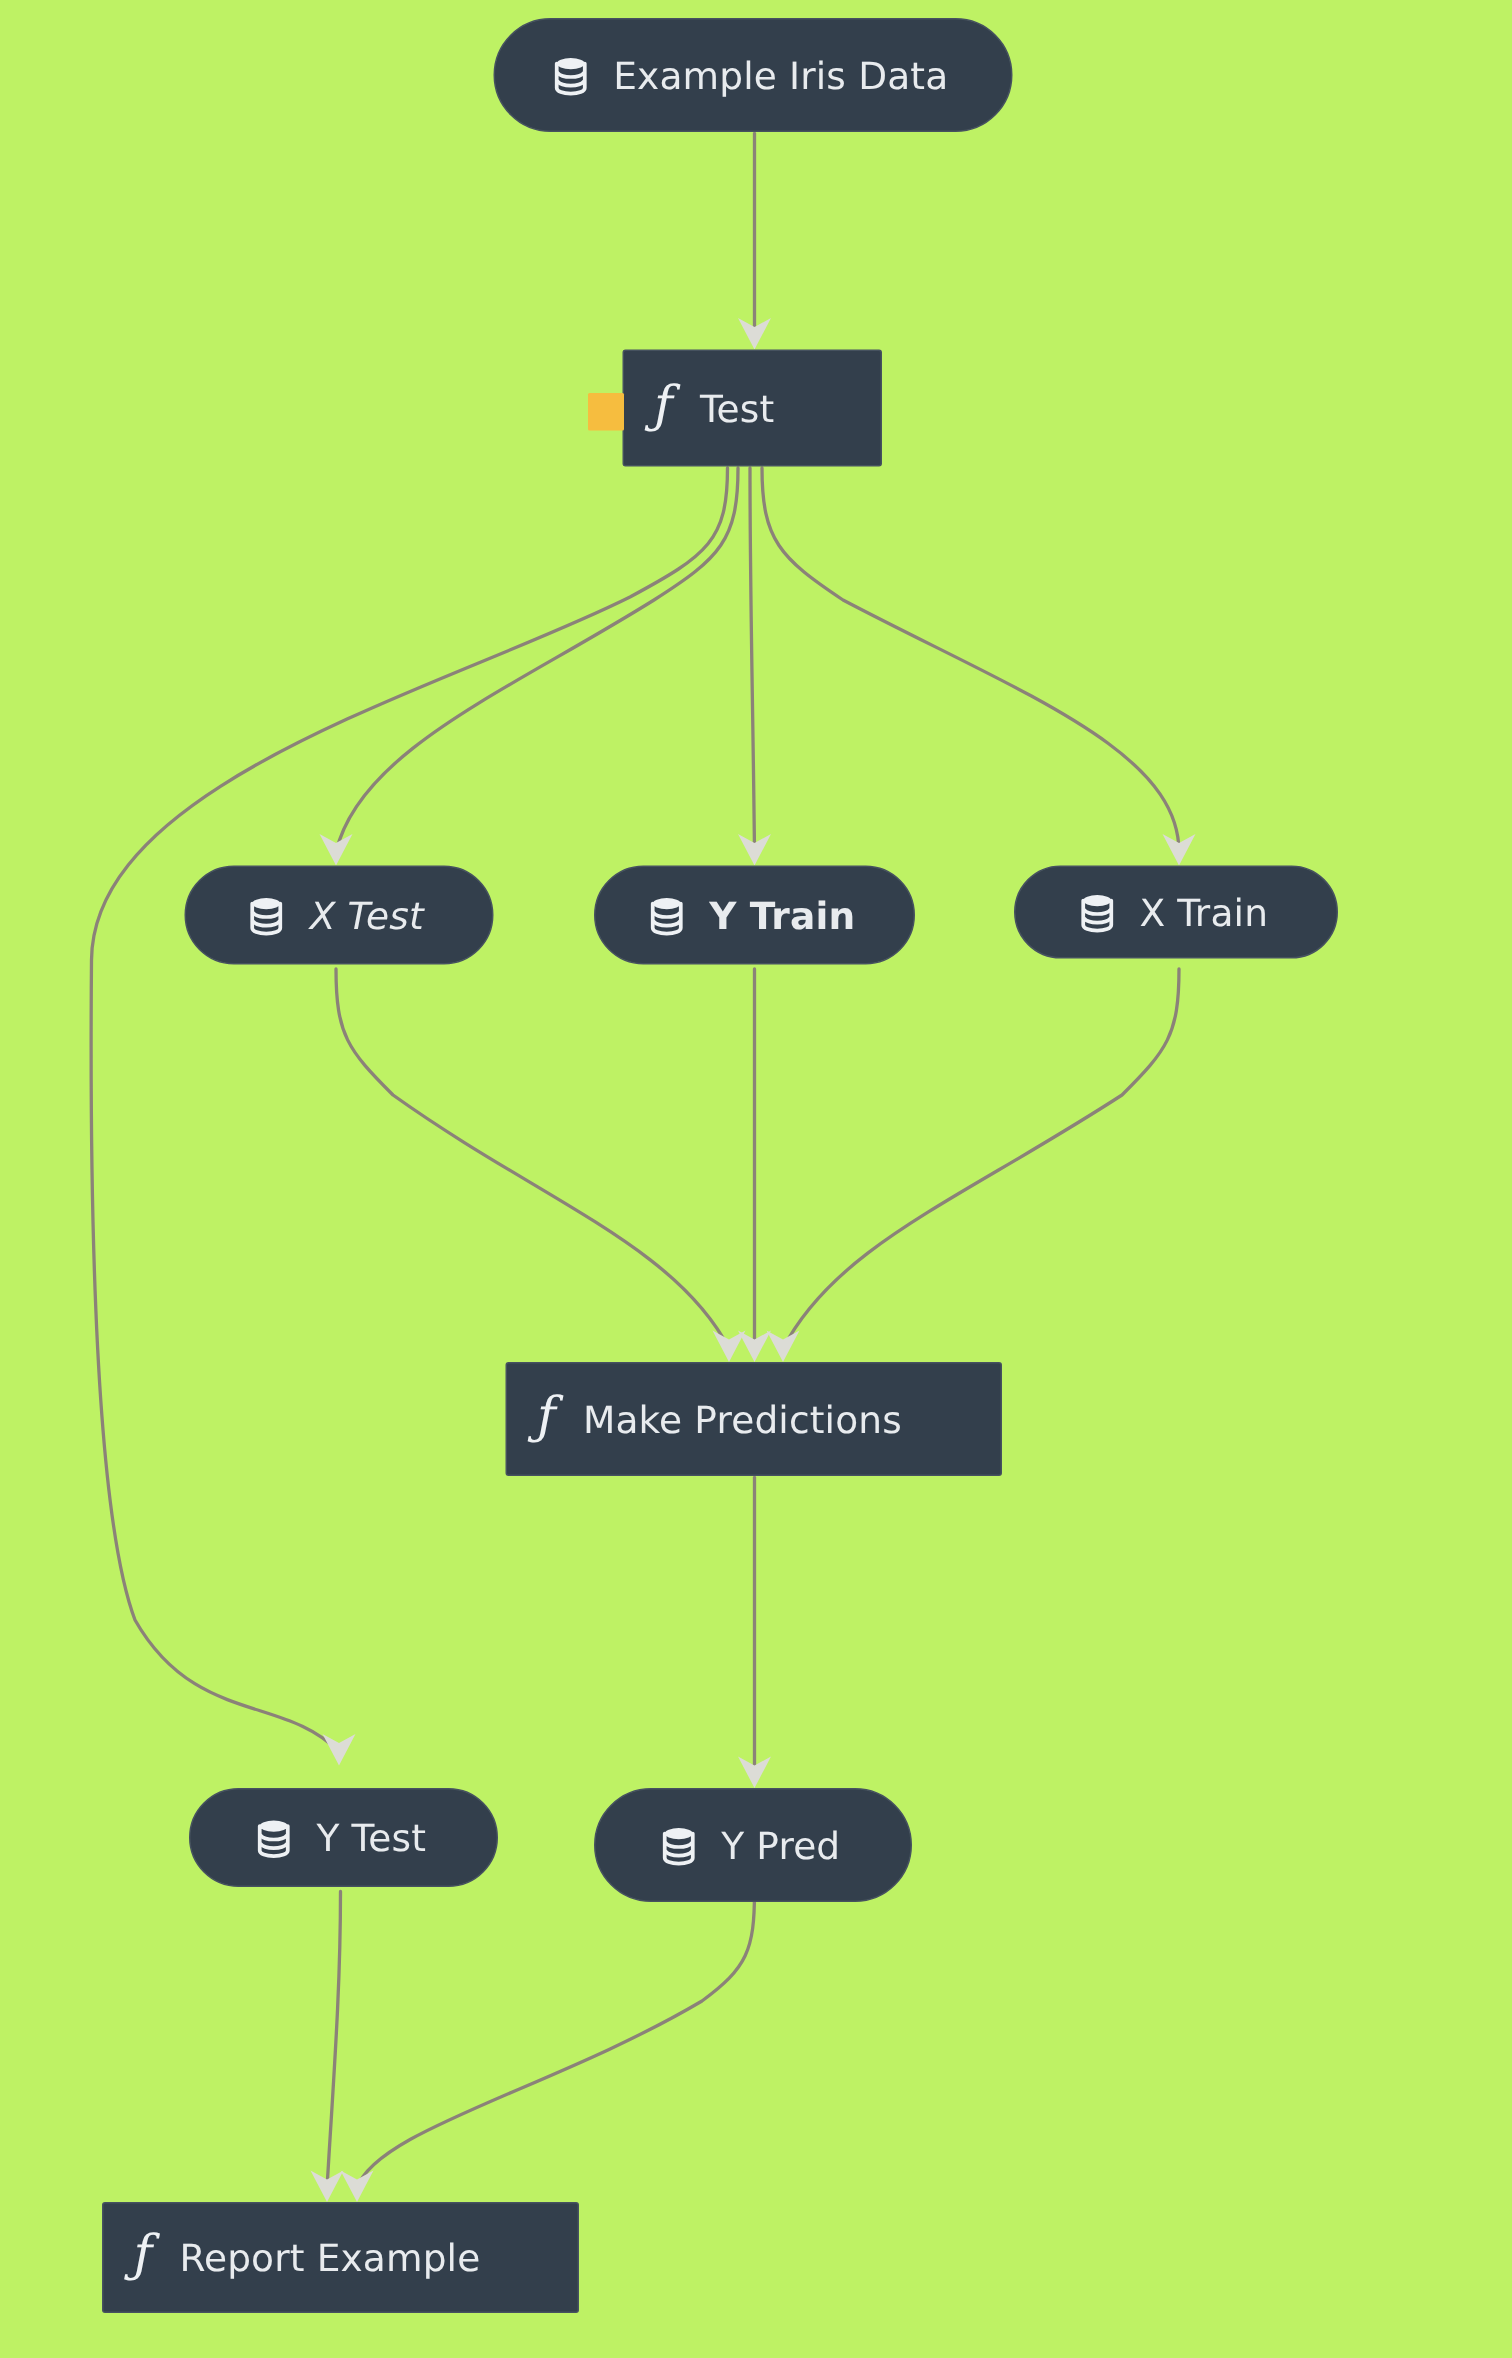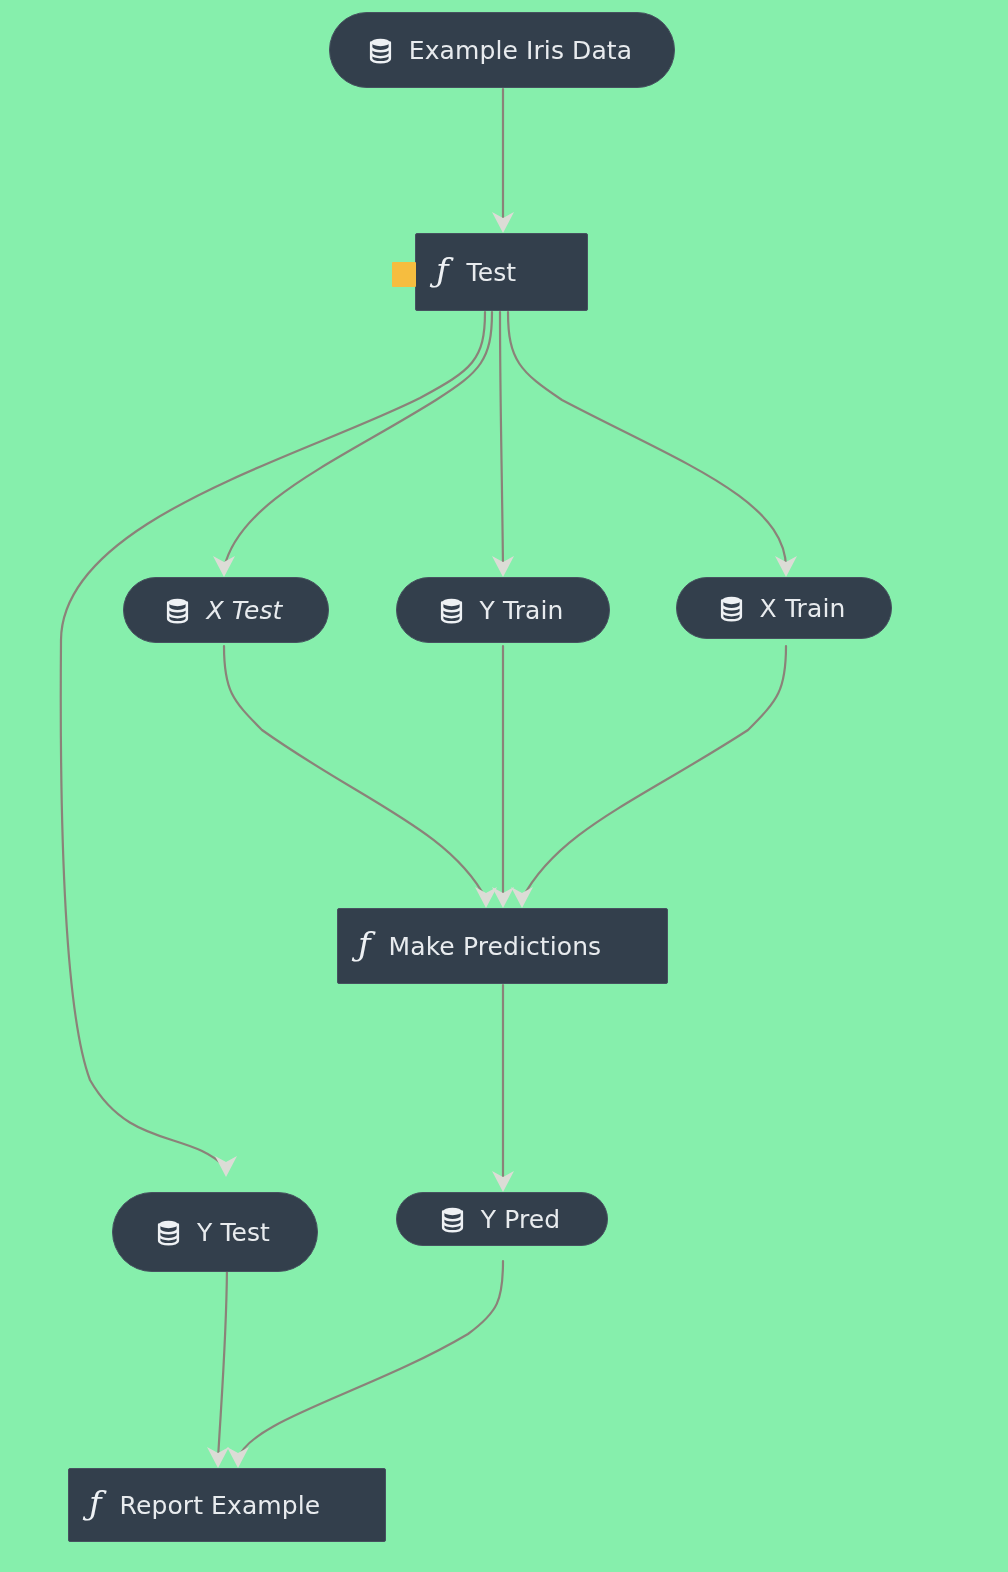--- a/index.html
+++ b/index.html
@@ -4,21 +4,21 @@
 <style>
   html, body {
     margin: 0;
     padding: 0;
     background: #061520;
   }
   #canvas {
     position: relative;
     width: 1008px;
     height: 1572px;
-    background: #86efac;
+    background: #bef264;
     overflow: hidden;
     font-family: "DejaVu Sans", "Liberation Sans", sans-serif;
   }
   #edge-layer {
     position: absolute;
     left: 0;
     top: 0;
     width: 1008px;
     height: 1572px;
     pointer-events: none;
@@ -132,21 +132,21 @@
         <span class="node-icon db-icon">
           <svg viewBox="0 0 24 26" width="25" height="27">
             <path d="M3 5.2 v15.6 c0 2.1 4 3.6 9 3.6 s9 -1.5 9 -3.6 V5.2" fill="none" stroke="#eef1f4" stroke-width="2.4" stroke-linecap="round"></path>
             <ellipse cx="12" cy="5.2" rx="9" ry="3.6" fill="#eef1f4"></ellipse>
             <path d="M3.4 11.0 c1.6 1.8 5.0 2.8 8.6 2.8 s7.0 -1.0 8.6 -2.8" fill="none" stroke="#eef1f4" stroke-width="2.4" stroke-linecap="round"></path>
             <path d="M3.4 16.6 c1.6 1.8 5.0 2.8 8.6 2.8 s7.0 -1.0 8.6 -2.8" fill="none" stroke="#eef1f4" stroke-width="2.4" stroke-linecap="round"></path>
           </svg>
         </span>
         <span class="node-label">X Test</span>
       </div>
-      <div class="node data-node" style="left: 396px; top: 577px; width: 214px; height: 66px;">
+      <div class="node data-node" style="left: 396px; top: 577px; width: 214px; height: 66px; font-weight: bold;">
         <span class="node-icon db-icon">
           <svg viewBox="0 0 24 26" width="25" height="27">
             <path d="M3 5.2 v15.6 c0 2.1 4 3.6 9 3.6 s9 -1.5 9 -3.6 V5.2" fill="none" stroke="#eef1f4" stroke-width="2.4" stroke-linecap="round"></path>
             <ellipse cx="12" cy="5.2" rx="9" ry="3.6" fill="#eef1f4"></ellipse>
             <path d="M3.4 11.0 c1.6 1.8 5.0 2.8 8.6 2.8 s7.0 -1.0 8.6 -2.8" fill="none" stroke="#eef1f4" stroke-width="2.4" stroke-linecap="round"></path>
             <path d="M3.4 16.6 c1.6 1.8 5.0 2.8 8.6 2.8 s7.0 -1.0 8.6 -2.8" fill="none" stroke="#eef1f4" stroke-width="2.4" stroke-linecap="round"></path>
           </svg>
         </span>
         <span class="node-label">Y Train</span>
       </div>
@@ -158,32 +158,32 @@
             <path d="M3.4 11.0 c1.6 1.8 5.0 2.8 8.6 2.8 s7.0 -1.0 8.6 -2.8" fill="none" stroke="#eef1f4" stroke-width="2.4" stroke-linecap="round"></path>
             <path d="M3.4 16.6 c1.6 1.8 5.0 2.8 8.6 2.8 s7.0 -1.0 8.6 -2.8" fill="none" stroke="#eef1f4" stroke-width="2.4" stroke-linecap="round"></path>
           </svg>
         </span>
         <span class="node-label">X Train</span>
       </div>
       <div class="node fn-node" style="left: 337px; top: 908px; width: 331px; height: 76px;">
         <span class="node-icon fn-icon">ƒ</span>
         <span class="node-label">Make Predictions</span>
       </div>
-      <div class="node data-node" style="left: 112px; top: 1192px; width: 206px; height: 80px; text-align: right;">
+      <div class="node data-node" style="left: 126px; top: 1192px; width: 206px; height: 66px; text-align: right;">
         <span class="node-icon db-icon">
           <svg viewBox="0 0 24 26" width="25" height="27">
             <path d="M3 5.2 v15.6 c0 2.1 4 3.6 9 3.6 s9 -1.5 9 -3.6 V5.2" fill="none" stroke="#eef1f4" stroke-width="2.4" stroke-linecap="round"></path>
             <ellipse cx="12" cy="5.2" rx="9" ry="3.6" fill="#eef1f4"></ellipse>
             <path d="M3.4 11.0 c1.6 1.8 5.0 2.8 8.6 2.8 s7.0 -1.0 8.6 -2.8" fill="none" stroke="#eef1f4" stroke-width="2.4" stroke-linecap="round"></path>
             <path d="M3.4 16.6 c1.6 1.8 5.0 2.8 8.6 2.8 s7.0 -1.0 8.6 -2.8" fill="none" stroke="#eef1f4" stroke-width="2.4" stroke-linecap="round"></path>
           </svg>
         </span>
         <span class="node-label">Y Test</span>
       </div>
-      <div class="node data-node" style="left: 396px; top: 1192px; width: 212px; height: 54px;">
+      <div class="node data-node" style="left: 396px; top: 1192px; width: 212px; height: 76px;">
         <span class="node-icon db-icon">
           <svg viewBox="0 0 24 26" width="25" height="27">
             <path d="M3 5.2 v15.6 c0 2.1 4 3.6 9 3.6 s9 -1.5 9 -3.6 V5.2" fill="none" stroke="#eef1f4" stroke-width="2.4" stroke-linecap="round"></path>
             <ellipse cx="12" cy="5.2" rx="9" ry="3.6" fill="#eef1f4"></ellipse>
             <path d="M3.4 11.0 c1.6 1.8 5.0 2.8 8.6 2.8 s7.0 -1.0 8.6 -2.8" fill="none" stroke="#eef1f4" stroke-width="2.4" stroke-linecap="round"></path>
             <path d="M3.4 16.6 c1.6 1.8 5.0 2.8 8.6 2.8 s7.0 -1.0 8.6 -2.8" fill="none" stroke="#eef1f4" stroke-width="2.4" stroke-linecap="round"></path>
           </svg>
         </span>
         <span class="node-label">Y Pred</span>
       </div>

